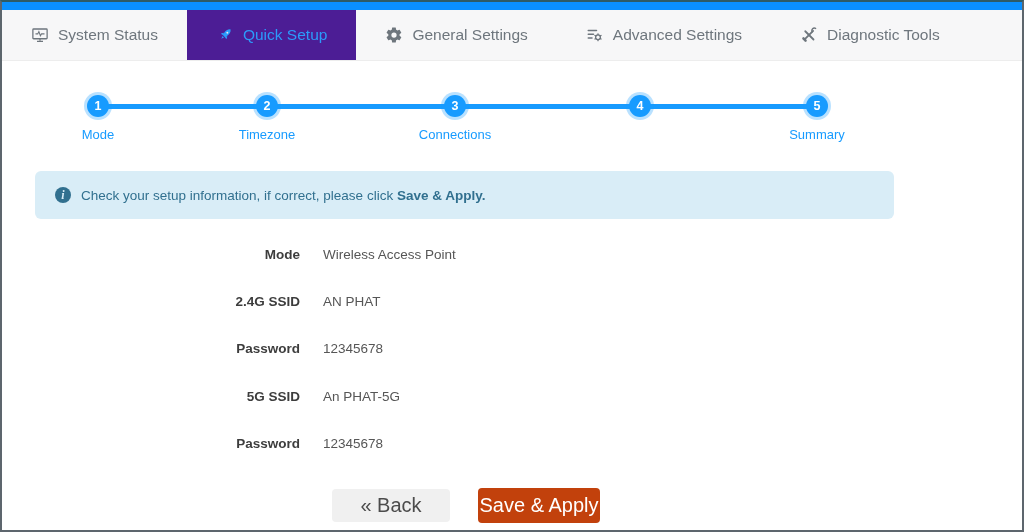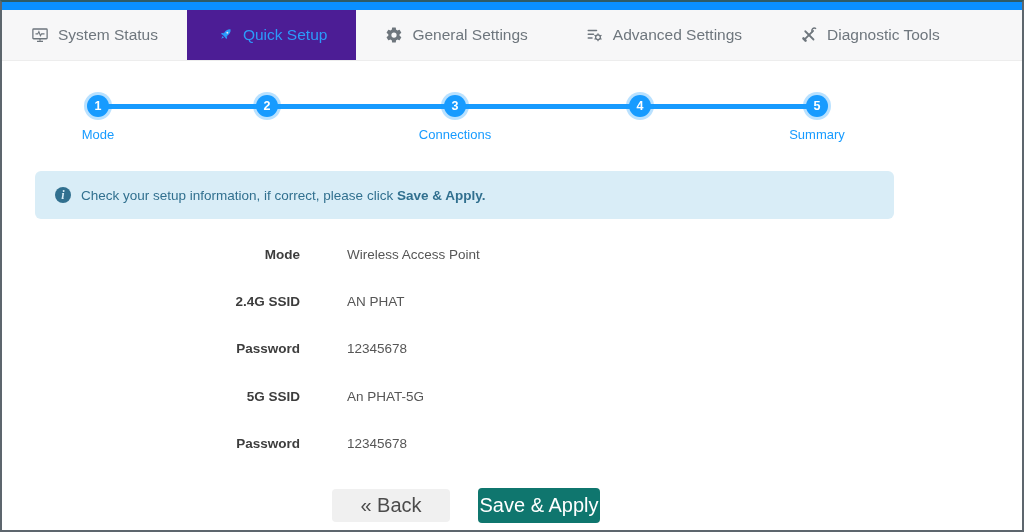--- a/index.html
+++ b/index.html
@@ -56,30 +56,30 @@
     flex: 0 0 auto;
   }
   .banner b { font-weight: bold; }
 
   
   .field-row { position: absolute; left: 0; width: 700px; display: flex; align-items: baseline; }
   .field-label {
     width: 298px; text-align: right; font-weight: bold; color: #3d3d3d;
     font-size: 13.5px; flex: 0 0 auto;
   }
-  .field-value { margin-left: 47px; color: #565656; font-size: 13.5px; }
+  .field-value { margin-left: 23px; color: #565656; font-size: 13.5px; }
 
   
   .btn {
     position: absolute; border: none; border-radius: 4px; font-size: 20px;
     font-family: "Liberation Sans", sans-serif; cursor: pointer;
     display: flex; align-items: center; justify-content: center;
   }
   .btn-back { left: 330px; top: 428px; width: 118px; height: 33px; background: #f0f0f0; color: #4c4c4c; }
-  .btn-save { left: 476px; top: 427px; width: 122px; height: 35px; background: #0f766e; color: #fff; }
+  .btn-save { left: 476px; top: 427px; width: 122px; height: 35px; background: #c2410c; color: #fff; }
 </style>
 </head>
 <body>
 
 <div class="window">
   <div class="top-strip"></div>
 
   <div class="tabbar">
 
     <div class="tab">
@@ -144,20 +144,21 @@
   <div class="content">
 
     <div class="step-line"></div>
 
     <div class="step" style="left:21px">
       <span class="step-circle">1</span>
       <div class="step-label">Mode</div>
     </div>
     <div class="step" style="left:190px">
       <span class="step-circle">2</span>
+      <div class="step-label">Timezone</div>
     </div>
     <div class="step" style="left:378px">
       <span class="step-circle">3</span>
       <div class="step-label">Connections</div>
     </div>
     <div class="step" style="left:563px">
       <span class="step-circle">4</span>
     </div>
     <div class="step" style="left:740px">
       <span class="step-circle">5</span>

